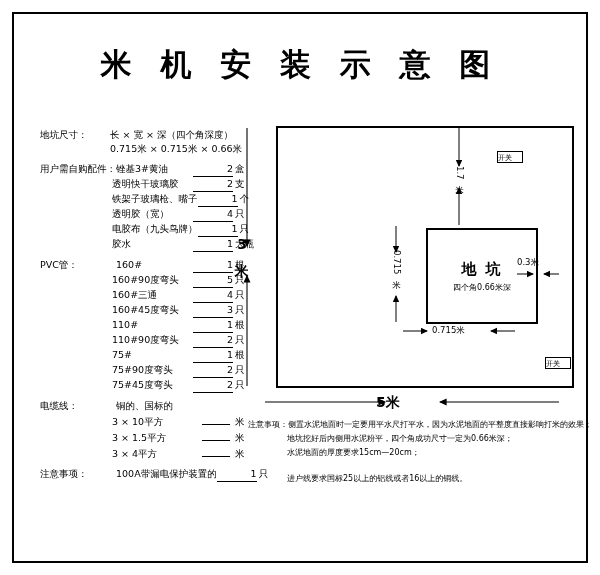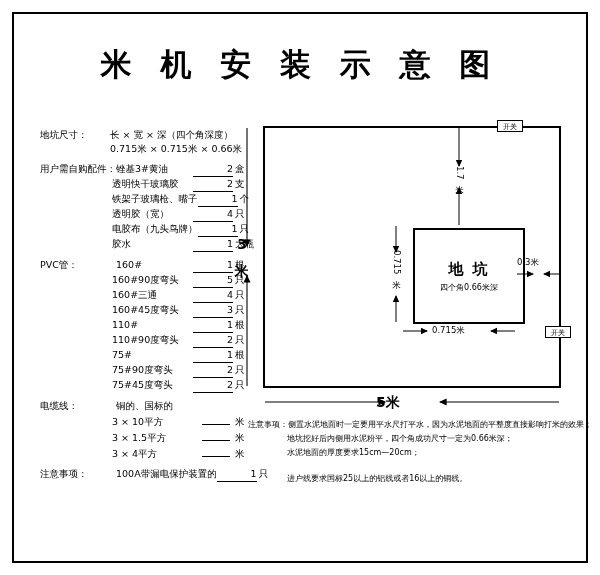--- a/index.html
+++ b/index.html
@@ -94,21 +94,21 @@
   
   .drawing {
     position: absolute;
     left: 255px;
     top: 126px;
     width: 320px;
     height: 280px;
   }
   .room {
     position: absolute;
-    left: 8px;
+    left: 21px;
     top: 0px;
     width: 298px;
     height: 262px;
     border: 2px solid #000;
     box-sizing: border-box;
     background: #fff;
   }
   .pit {
     position: absolute;
     left: 148px;
@@ -135,23 +135,23 @@
     color: #000;
   }
   .switch {
     position: absolute;
     width: 26px;
     height: 12px;
     border: 1px solid #000;
     background: #fff;
     font-size: 7px;
     line-height: 12px;
-    text-align: center;
     color: #000;
     box-sizing: border-box;
+    margin-top: 31px;
   }
   .switch-top { left: 242px; top: -6px; }
   .switch-bottom { left: 290px; top: 200px; }
 
   .label {
     position: absolute;
     font-size: 8.5px;
     color: #000;
     white-space: nowrap;
   }

